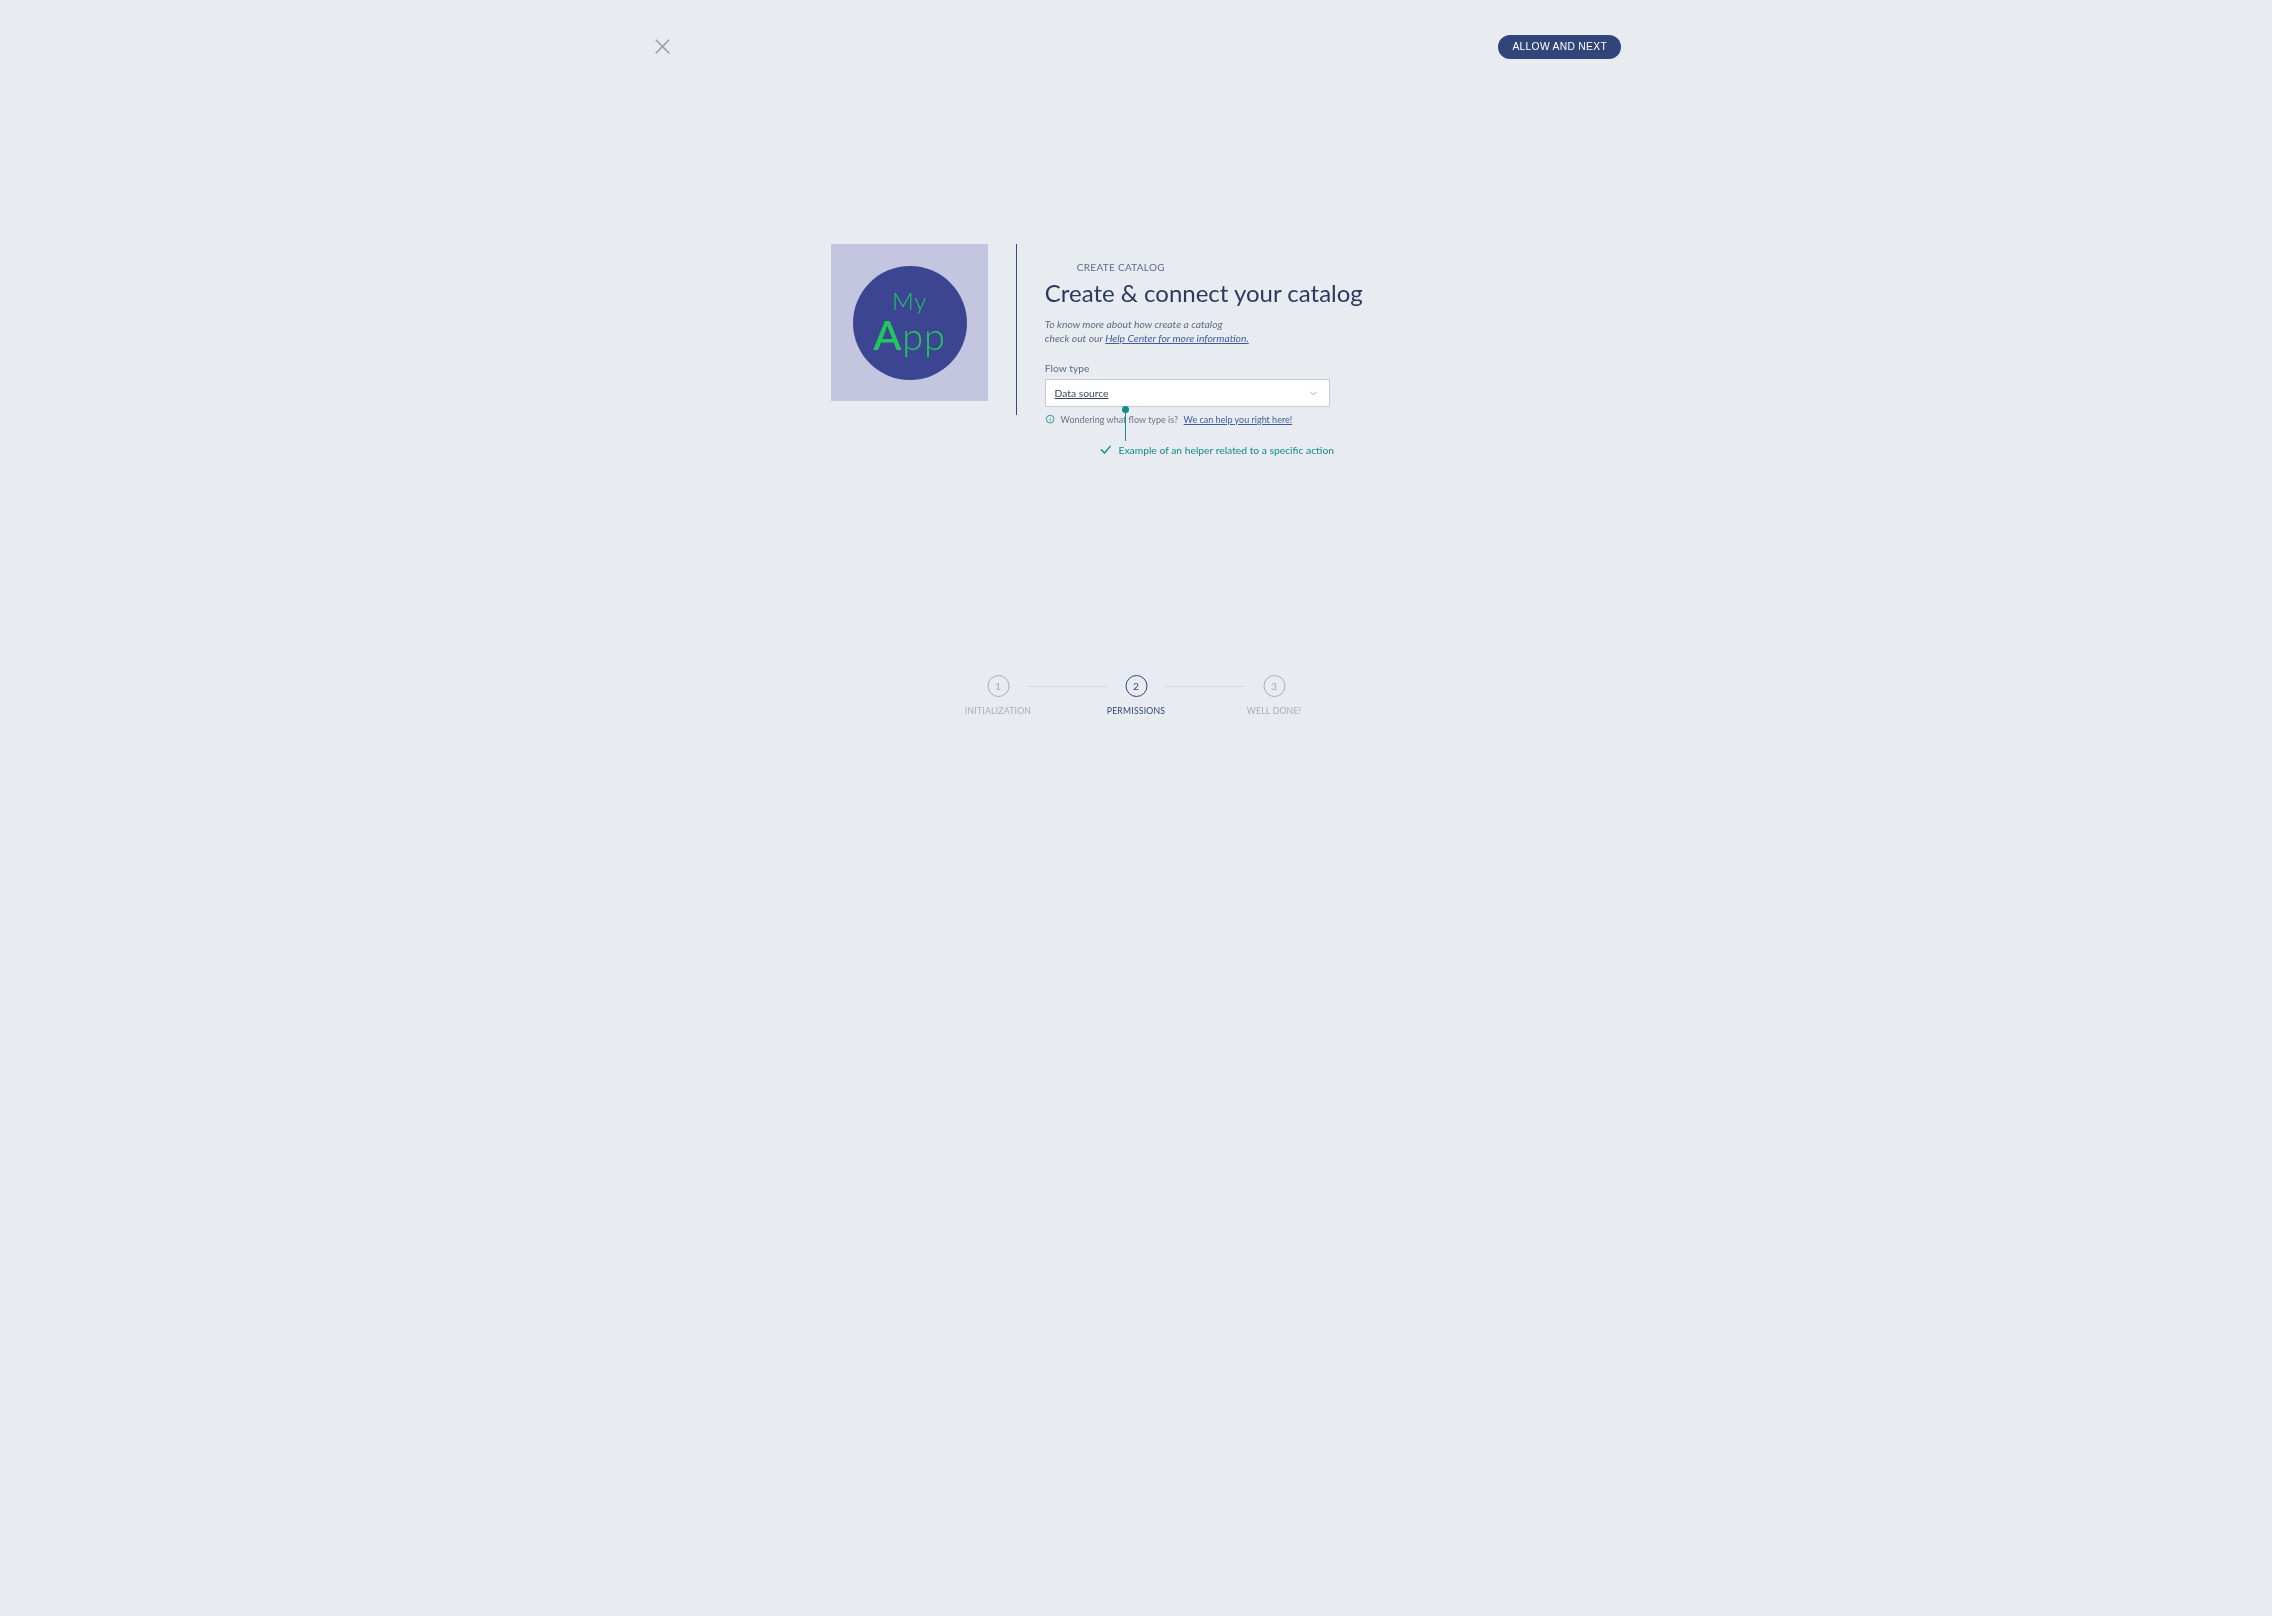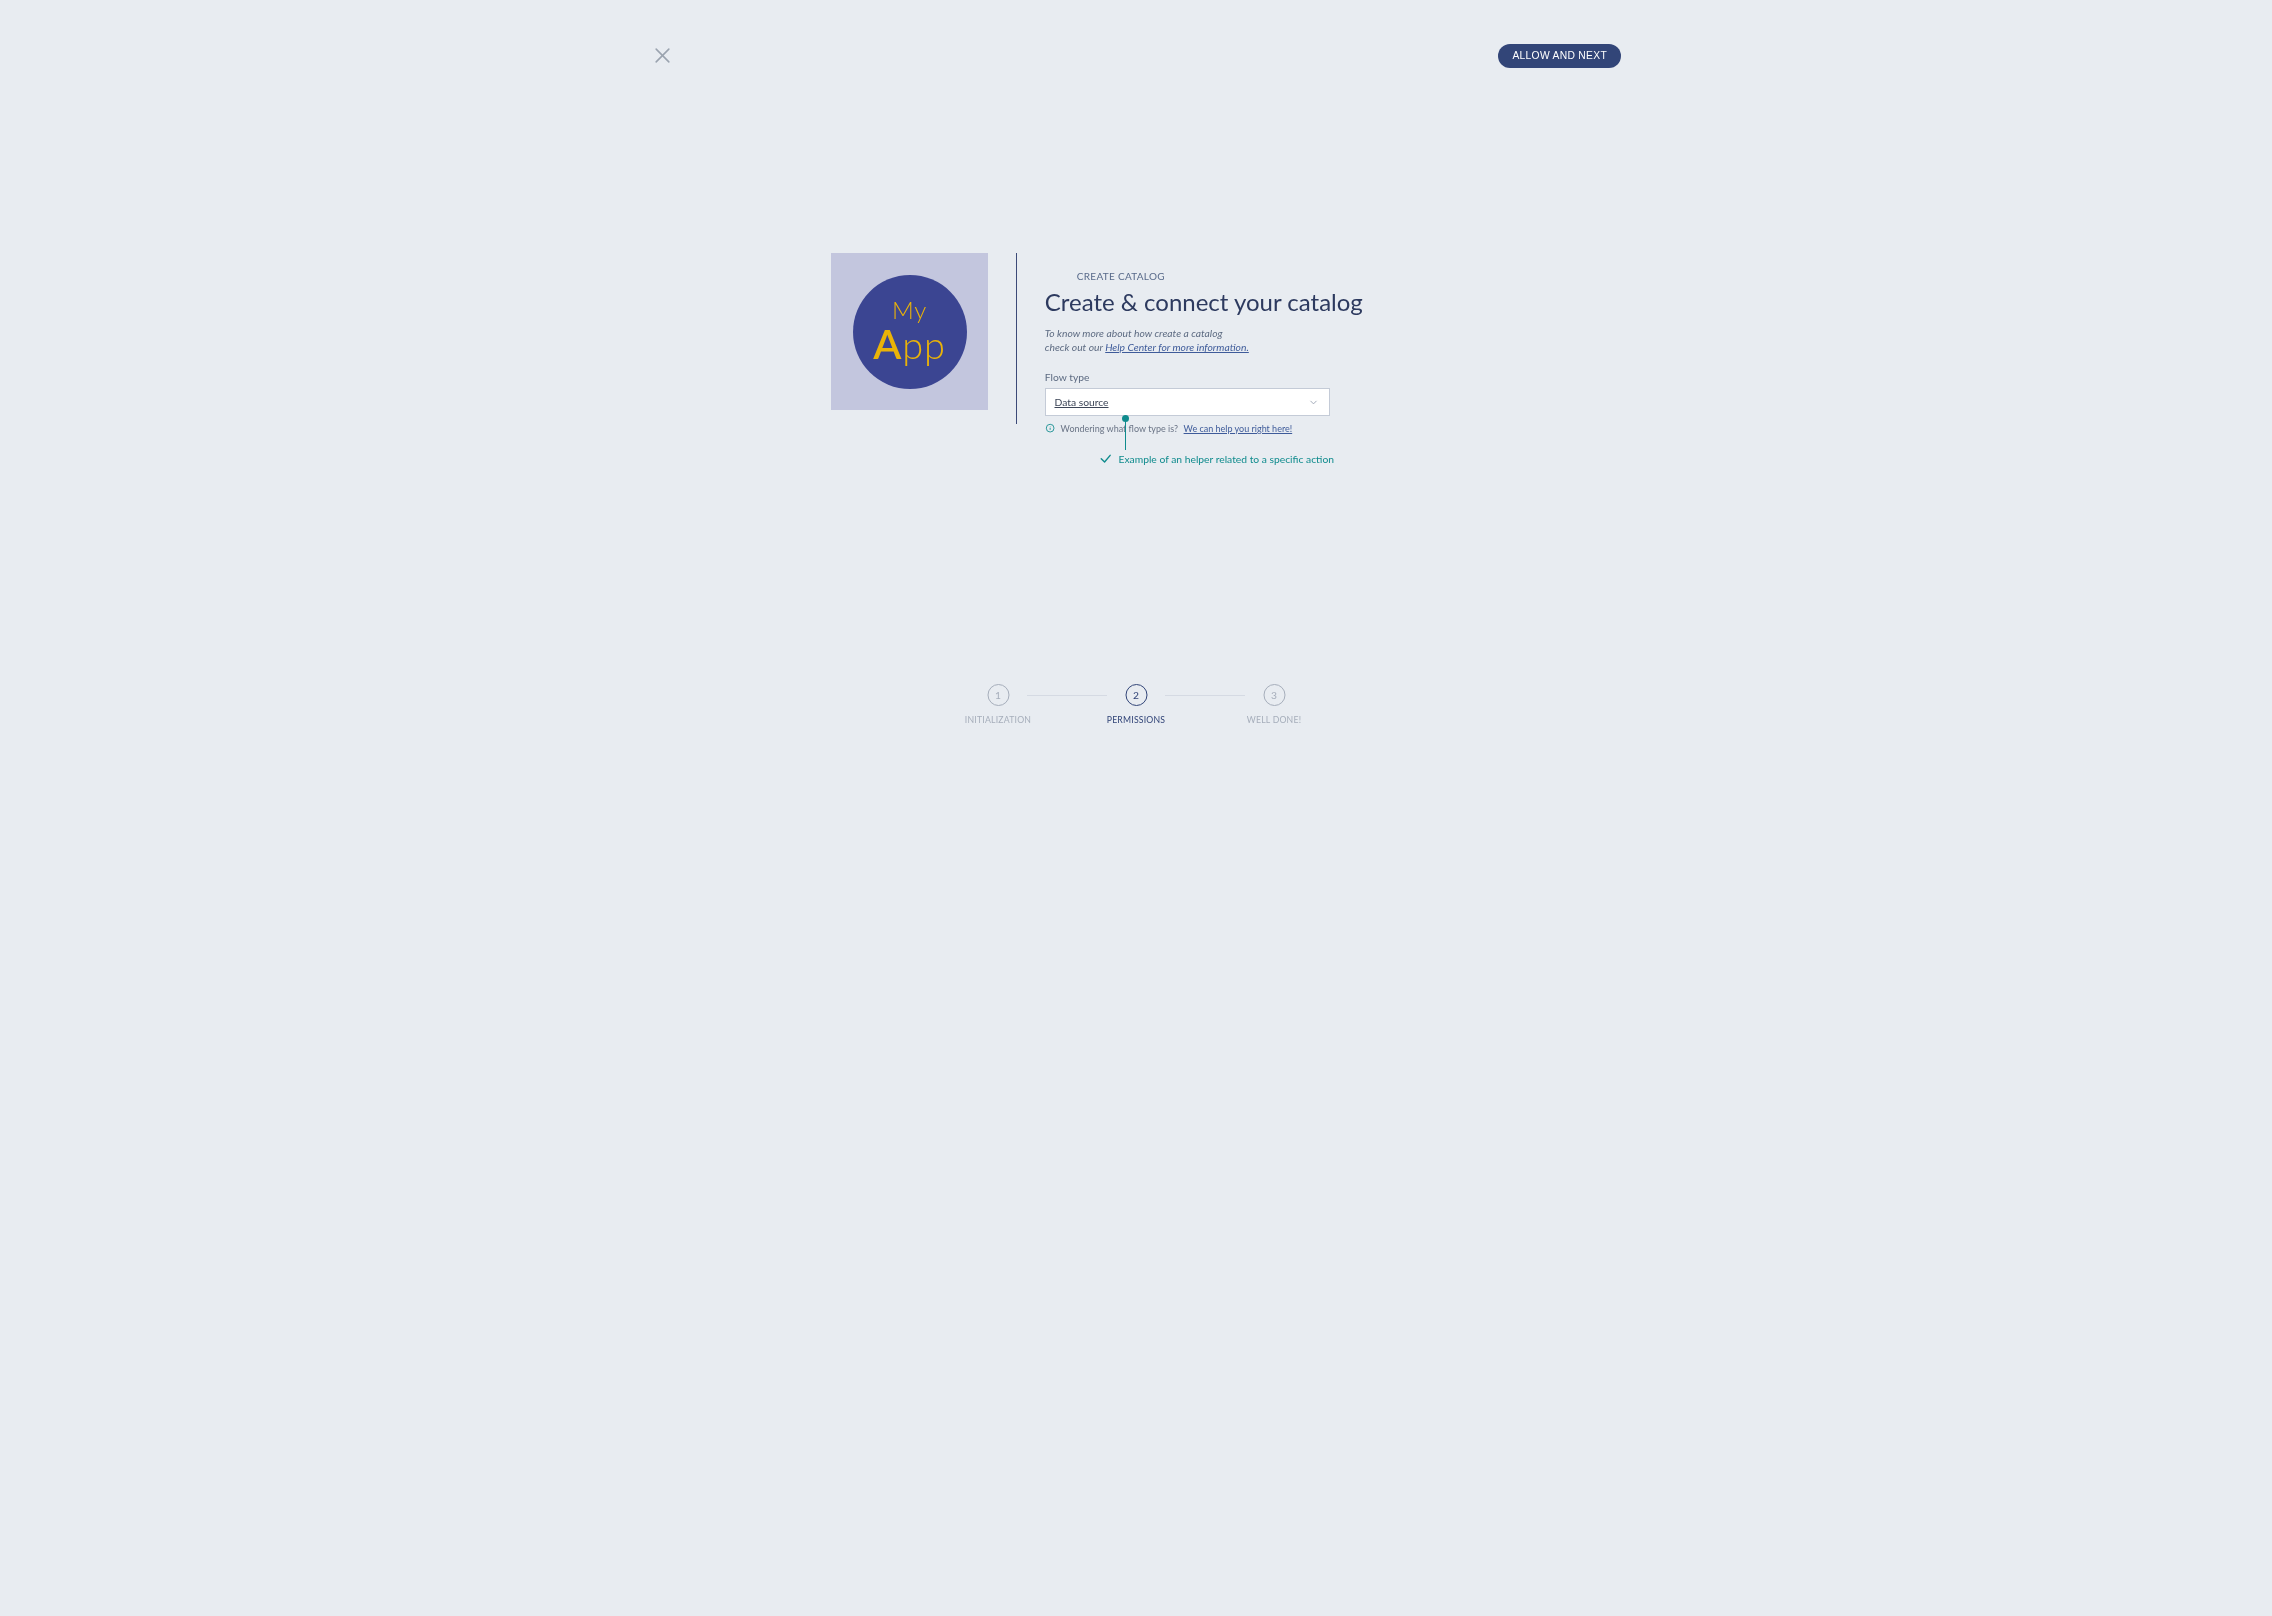--- a/index.html
+++ b/index.html
@@ -29,21 +29,21 @@
     background: var(--bg);
     font-family: "Lato", "Helvetica Neue", Arial, sans-serif;
     color: var(--body);
     -webkit-font-smoothing: antialiased;
   }
 
   .viewport {
     position: relative;
     width: 1026px;
     height: 729px;
-    margin: 16px auto;
+    margin: 7px auto;
     background: var(--bg);
   }
 
   
   .close-btn {
     position: absolute;
     top: 30px;
     left: 30px;
     width: 19px;
     height: 19px;
@@ -82,21 +82,21 @@
     align-items: center;
     justify-content: center;
     flex-shrink: 0;
   }
 
   .logo-circle {
     width: 114px;
     height: 114px;
     border-radius: 50%;
     background: var(--circle);
-    color: #eab308;
+    color: #22c55e;
     display: flex;
     flex-direction: column;
     align-items: center;
     justify-content: center;
     font-weight: 300;
   }
   .logo-line1 {
     font-size: 24px;
     line-height: 1;
     letter-spacing: 0.8px;

